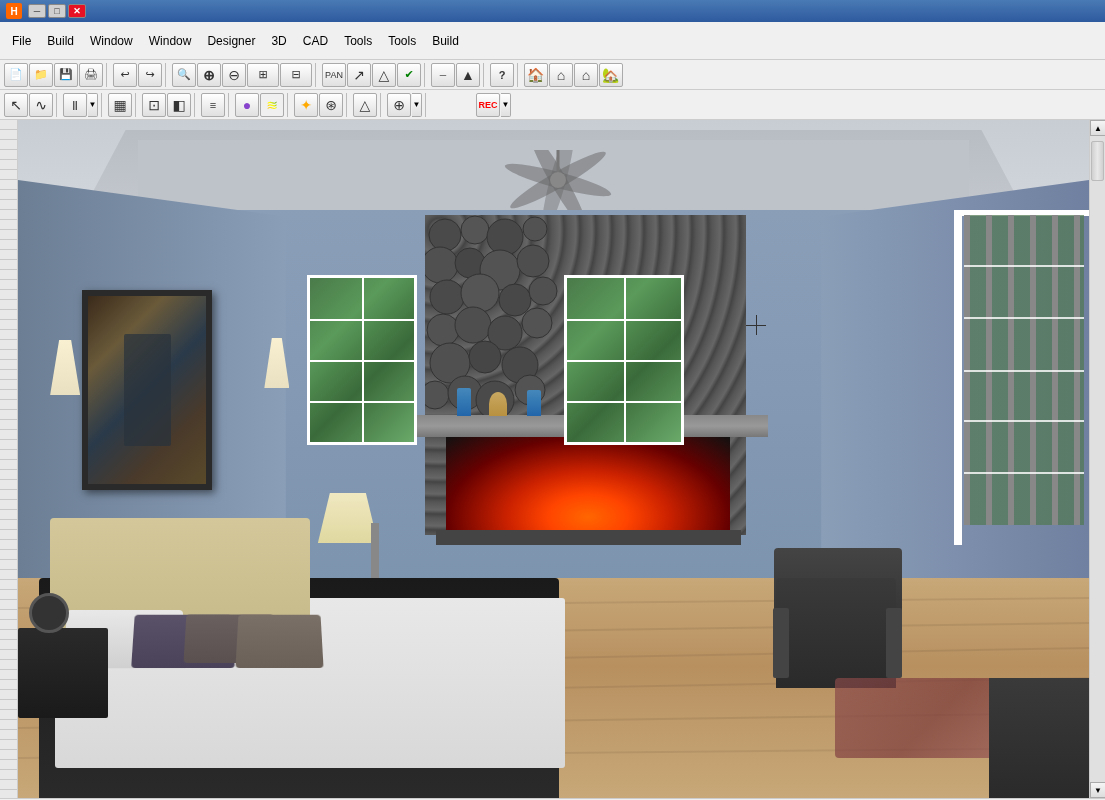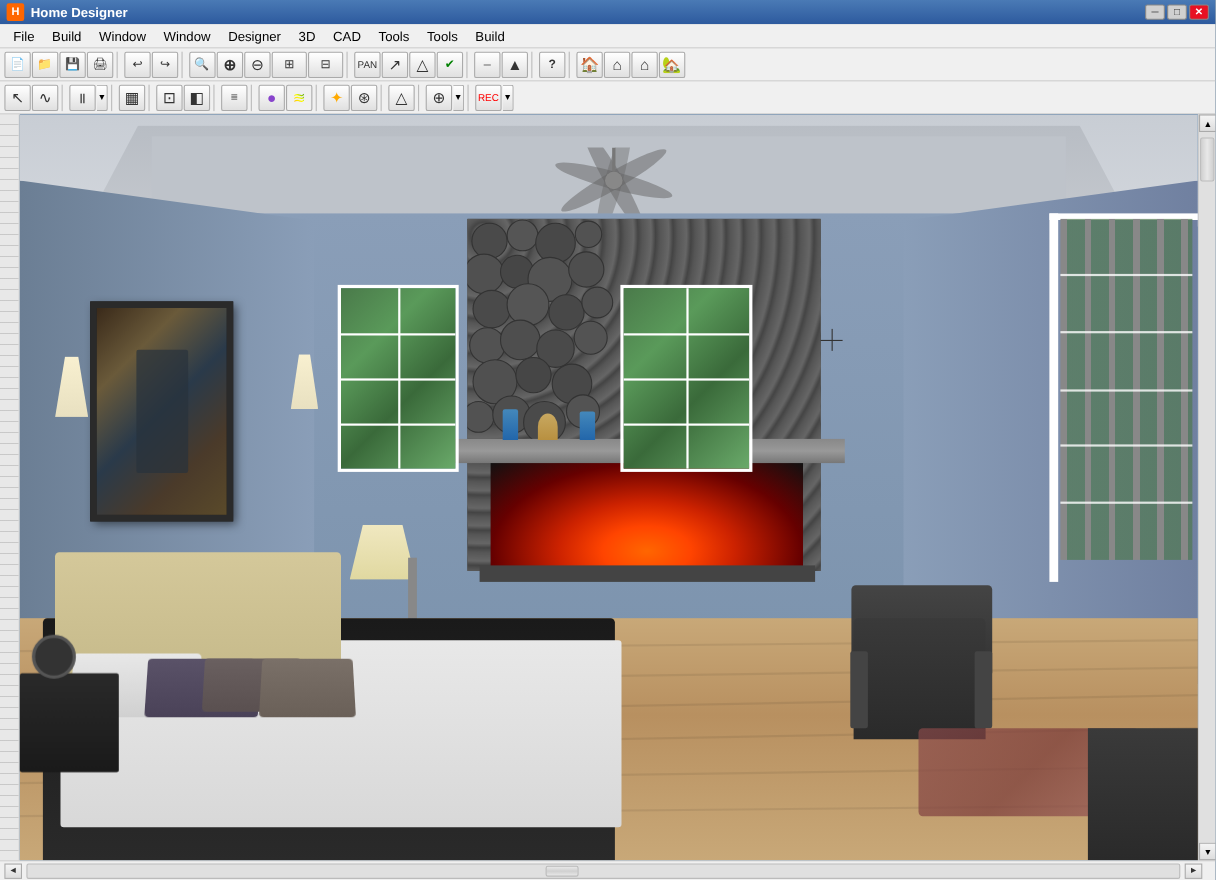--- a/index.html
+++ b/index.html
@@ -34,21 +34,21 @@
       border-radius: 2px;
       font-size: 9px;
       display: flex; align-items: center; justify-content: center;
       cursor: pointer; color: #333;
     }
     .win-btn.close-btn { background: #e81123; color: white; }
 
     
     #menu-bar {
       background: #f0f0f0;
-      height: 22px;
+      height: 38px;
       display: flex;
       align-items: center;
       padding: 0 4px;
       border-bottom: 1px solid #ccc;
       font-size: 12px;
     }
     .menu-item {
       padding: 2px 8px;
       cursor: pointer;
       border-radius: 2px;
@@ -527,21 +527,20 @@
       position: absolute;
       top: 0; bottom: 0; left: 50%;
       width: 1px; background: #333;
     }
   </style>
 </head>
 <body>
 
 <div id="title-bar">
   <div class="app-icon">H</div>
-  <span class="title-text">Home Designer</span>
   <div class="window-controls">
     <div class="win-btn">─</div>
     <div class="win-btn">□</div>
     <div class="win-btn close-btn">✕</div>
   </div>
 </div>
 
 <div id="menu-bar">
   <div class="menu-item">File</div>
   <div class="menu-item">Build</div>
@@ -608,21 +607,21 @@
   <div class="tb-btn" title="Light" style="font-size:14px; color:#ffaa00;">✦</div>
   <div class="tb-btn" title="Spray" style="font-size:14px;">⊛</div>
   <div class="tb-separator"></div>
   <div class="tb-btn" title="Arrow Up" style="font-size:14px;">△</div>
   <div class="tb-separator"></div>
   <div class="tb-btn" title="Move" style="font-size:14px;">⊕</div>
   <div class="tb-dropdown">
     <div class="tb-dropdown-arrow">▼</div>
   </div>
   <div class="tb-separator"></div>
-  <div class="tb-btn" title="Record" style="font-size:9px; color:red; font-weight:normal;">REC</div>
+  <div class="tb-btn" title="Record" style="font-size:9px; color:red; font-weight:bold;margin-left:44px;">REC</div>
   <div class="tb-dropdown">
     <div class="tb-dropdown-arrow">▼</div>
   </div>
 </div>
 
 <div id="main-area">
 
   <div id="left-ruler">
     <div style="position:absolute; top:0; left:0; right:0; bottom:0; background: repeating-linear-gradient(180deg, transparent 0px, transparent 9px, #999 9px, #999 10px); opacity:0.4;"></div>
   </div>

